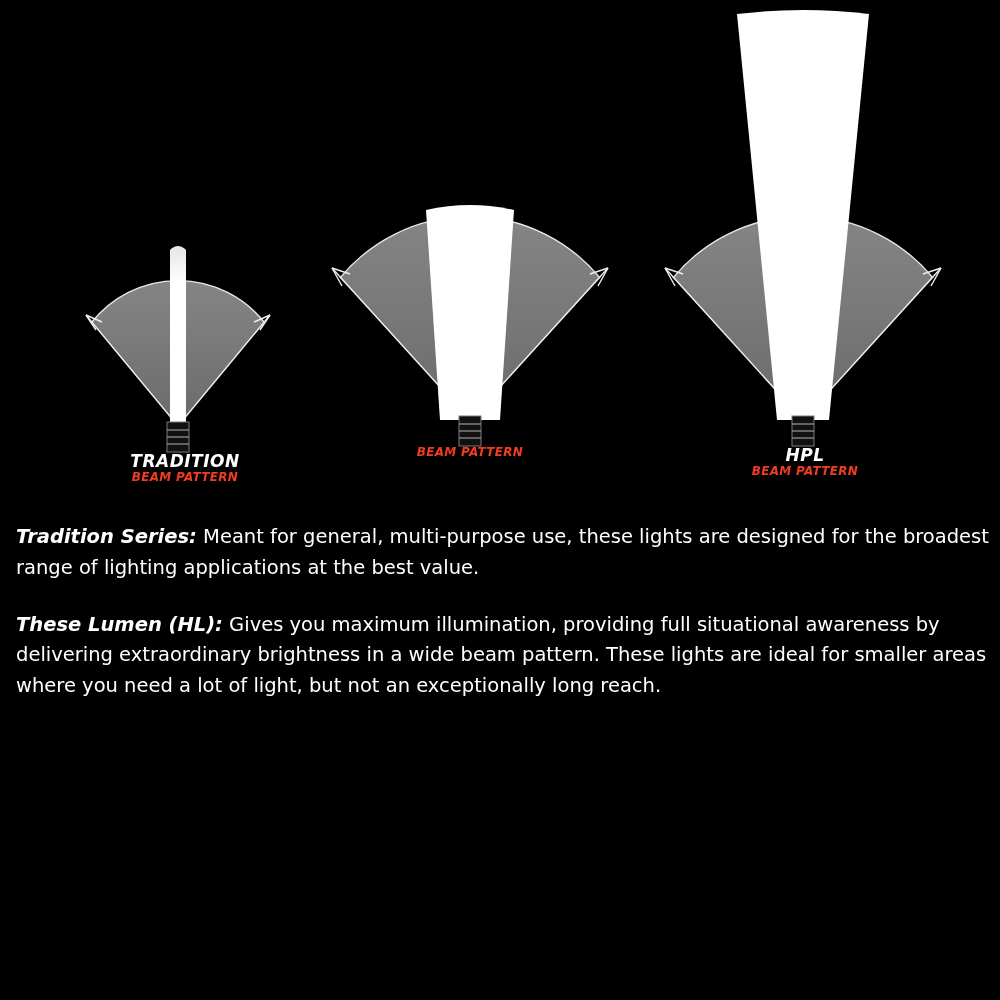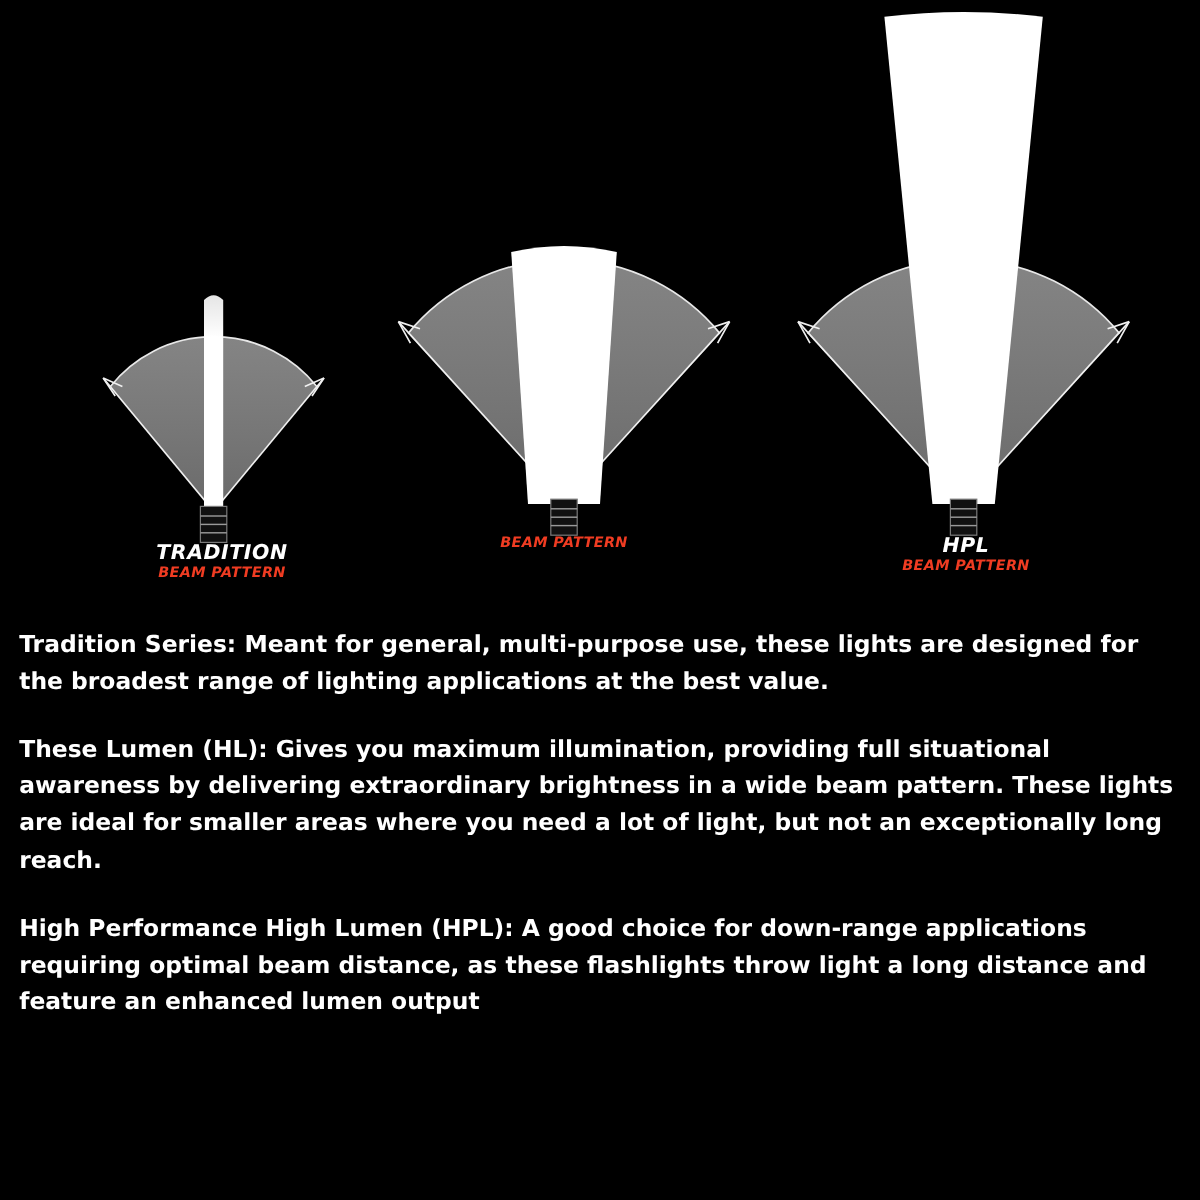--- a/index.html
+++ b/index.html
@@ -66,23 +66,24 @@
     font-size: 19.5px;
     line-height: 1.58;
     color: #ffffff;
   }
   .para {
     margin: 0 0 26px 0;
   }
   .para:last-child { margin-bottom: 0; }
   .para .lead {
     font-weight: bold;
+    font-style: italic;
   }
   .para .body {
-    font-weight: bold;
+    font-weight: normal;
   }
 </style>
 </head>
 <body>
 
 <div class="page">
 
   <div class="diagram">
 
     <div class="beam-group" style="left:60px; top:230px; width:250px; height:270px;">
@@ -183,18 +184,15 @@
 
   </div>
 
   <div class="text-block">
     <p class="para">
       <span class="lead">Tradition Series:</span><span class="body"> Meant for general, multi-purpose use, these lights are designed for the broadest range of lighting applications at the best value.</span>
     </p>
     <p class="para">
       <span class="lead">These Lumen (HL):</span><span class="body"> Gives you maximum illumination, providing full situational awareness by delivering extraordinary brightness in a wide beam pattern. These lights are ideal for smaller areas where you need a lot of light, but not an exceptionally long reach.</span>
     </p>
-    <p class="para">
-      <span class="lead">High Performance High Lumen (HPL):</span><span class="body"> A good choice for down-range applications requiring optimal beam distance, as these flashlights throw light a long distance and feature an enhanced lumen output</span>
-    </p>
   </div>
 
 </div>
 
 </body></html>

